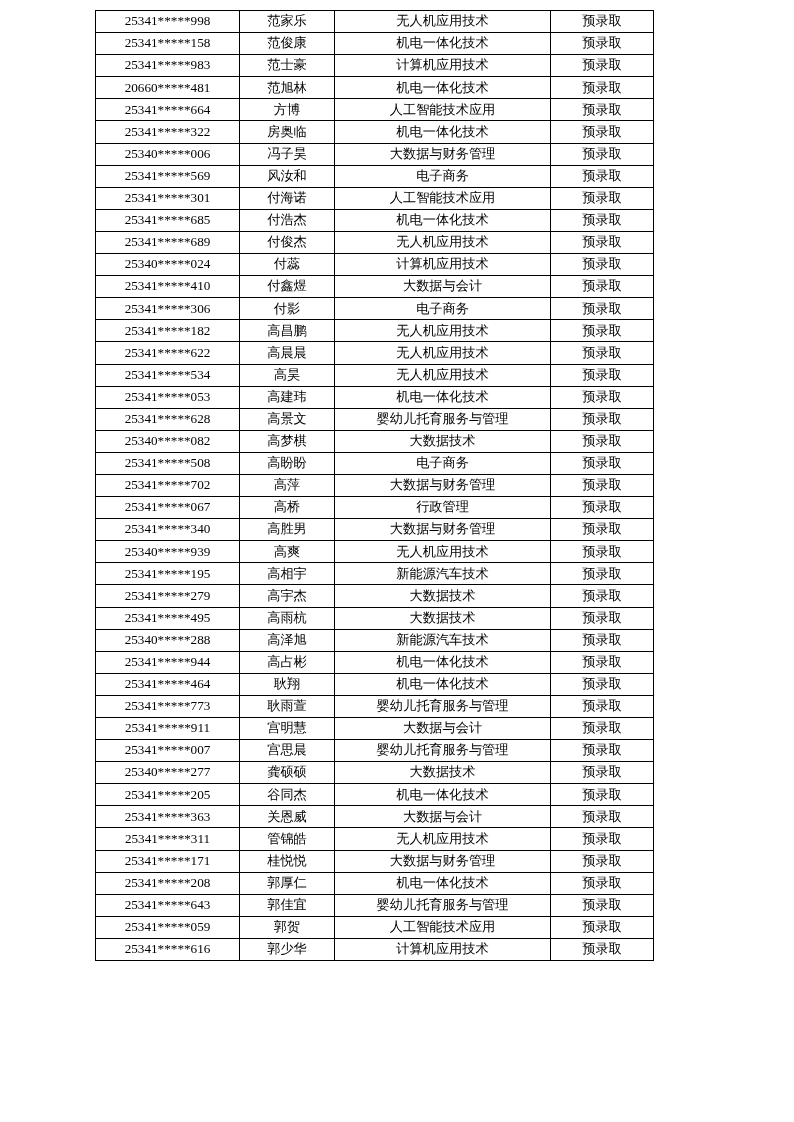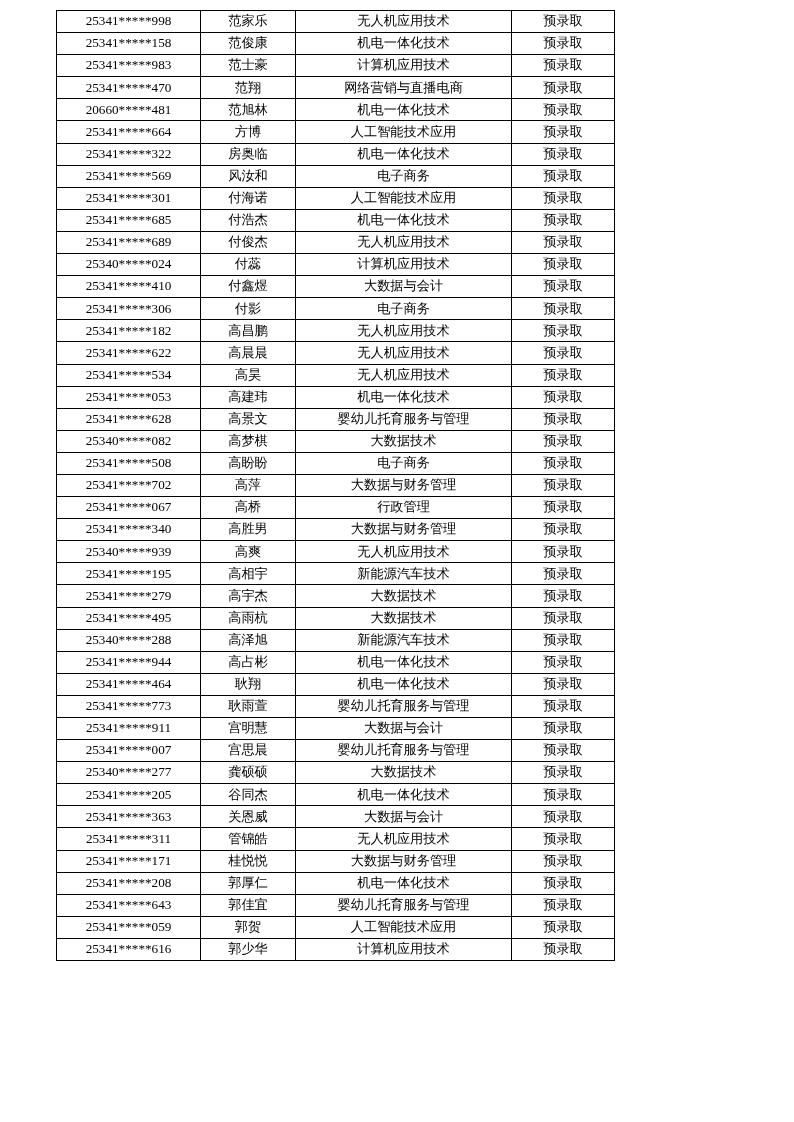--- a/index.html
+++ b/index.html
@@ -11,21 +11,21 @@
     width: 794px;
     height: 1122px;
     font-family: "Liberation Serif", "DejaVu Serif", serif;
     color: #000000;
   }
   .page {
     position: relative;
     width: 794px;
     height: 1122px;
     box-sizing: border-box;
-    padding: 10px 113px 0 56px;
+    padding: 10px 113px 0 95px;
   }
   table.roster {
     border-collapse: collapse;
     width: 558px;
     table-layout: fixed;
   }
   table.roster td {
     border: 1px solid #000000;
     height: 21.1px;
     padding: 0 2px;
@@ -69,41 +69,41 @@
           <td>机电一体化技术</td>
           <td>预录取</td>
         </tr>
         <tr>
           <td class="id">25341*****983</td>
           <td>范士豪</td>
           <td>计算机应用技术</td>
           <td>预录取</td>
         </tr>
         <tr>
-          <td class="id">25341*****470</td>
-          <td>范翔</td>
-          <td>网络营销与直播电商</td>
-          <td>预录取</td>
-        </tr>
-        <tr>
           <td class="id">20660*****481</td>
           <td>范旭林</td>
           <td>机电一体化技术</td>
           <td>预录取</td>
         </tr>
         <tr>
           <td class="id">25341*****664</td>
           <td>方博</td>
           <td>人工智能技术应用</td>
           <td>预录取</td>
         </tr>
         <tr>
           <td class="id">25341*****322</td>
           <td>房奥临</td>
           <td>机电一体化技术</td>
+          <td>预录取</td>
+        </tr>
+        <tr>
+          <td class="id">25340*****006</td>
+          <td>冯子昊</td>
+          <td>大数据与财务管理</td>
           <td>预录取</td>
         </tr>
         <tr>
           <td class="id">25341*****569</td>
           <td>风汝和</td>
           <td>电子商务</td>
           <td>预录取</td>
         </tr>
         <tr>
           <td class="id">25341*****301</td>

